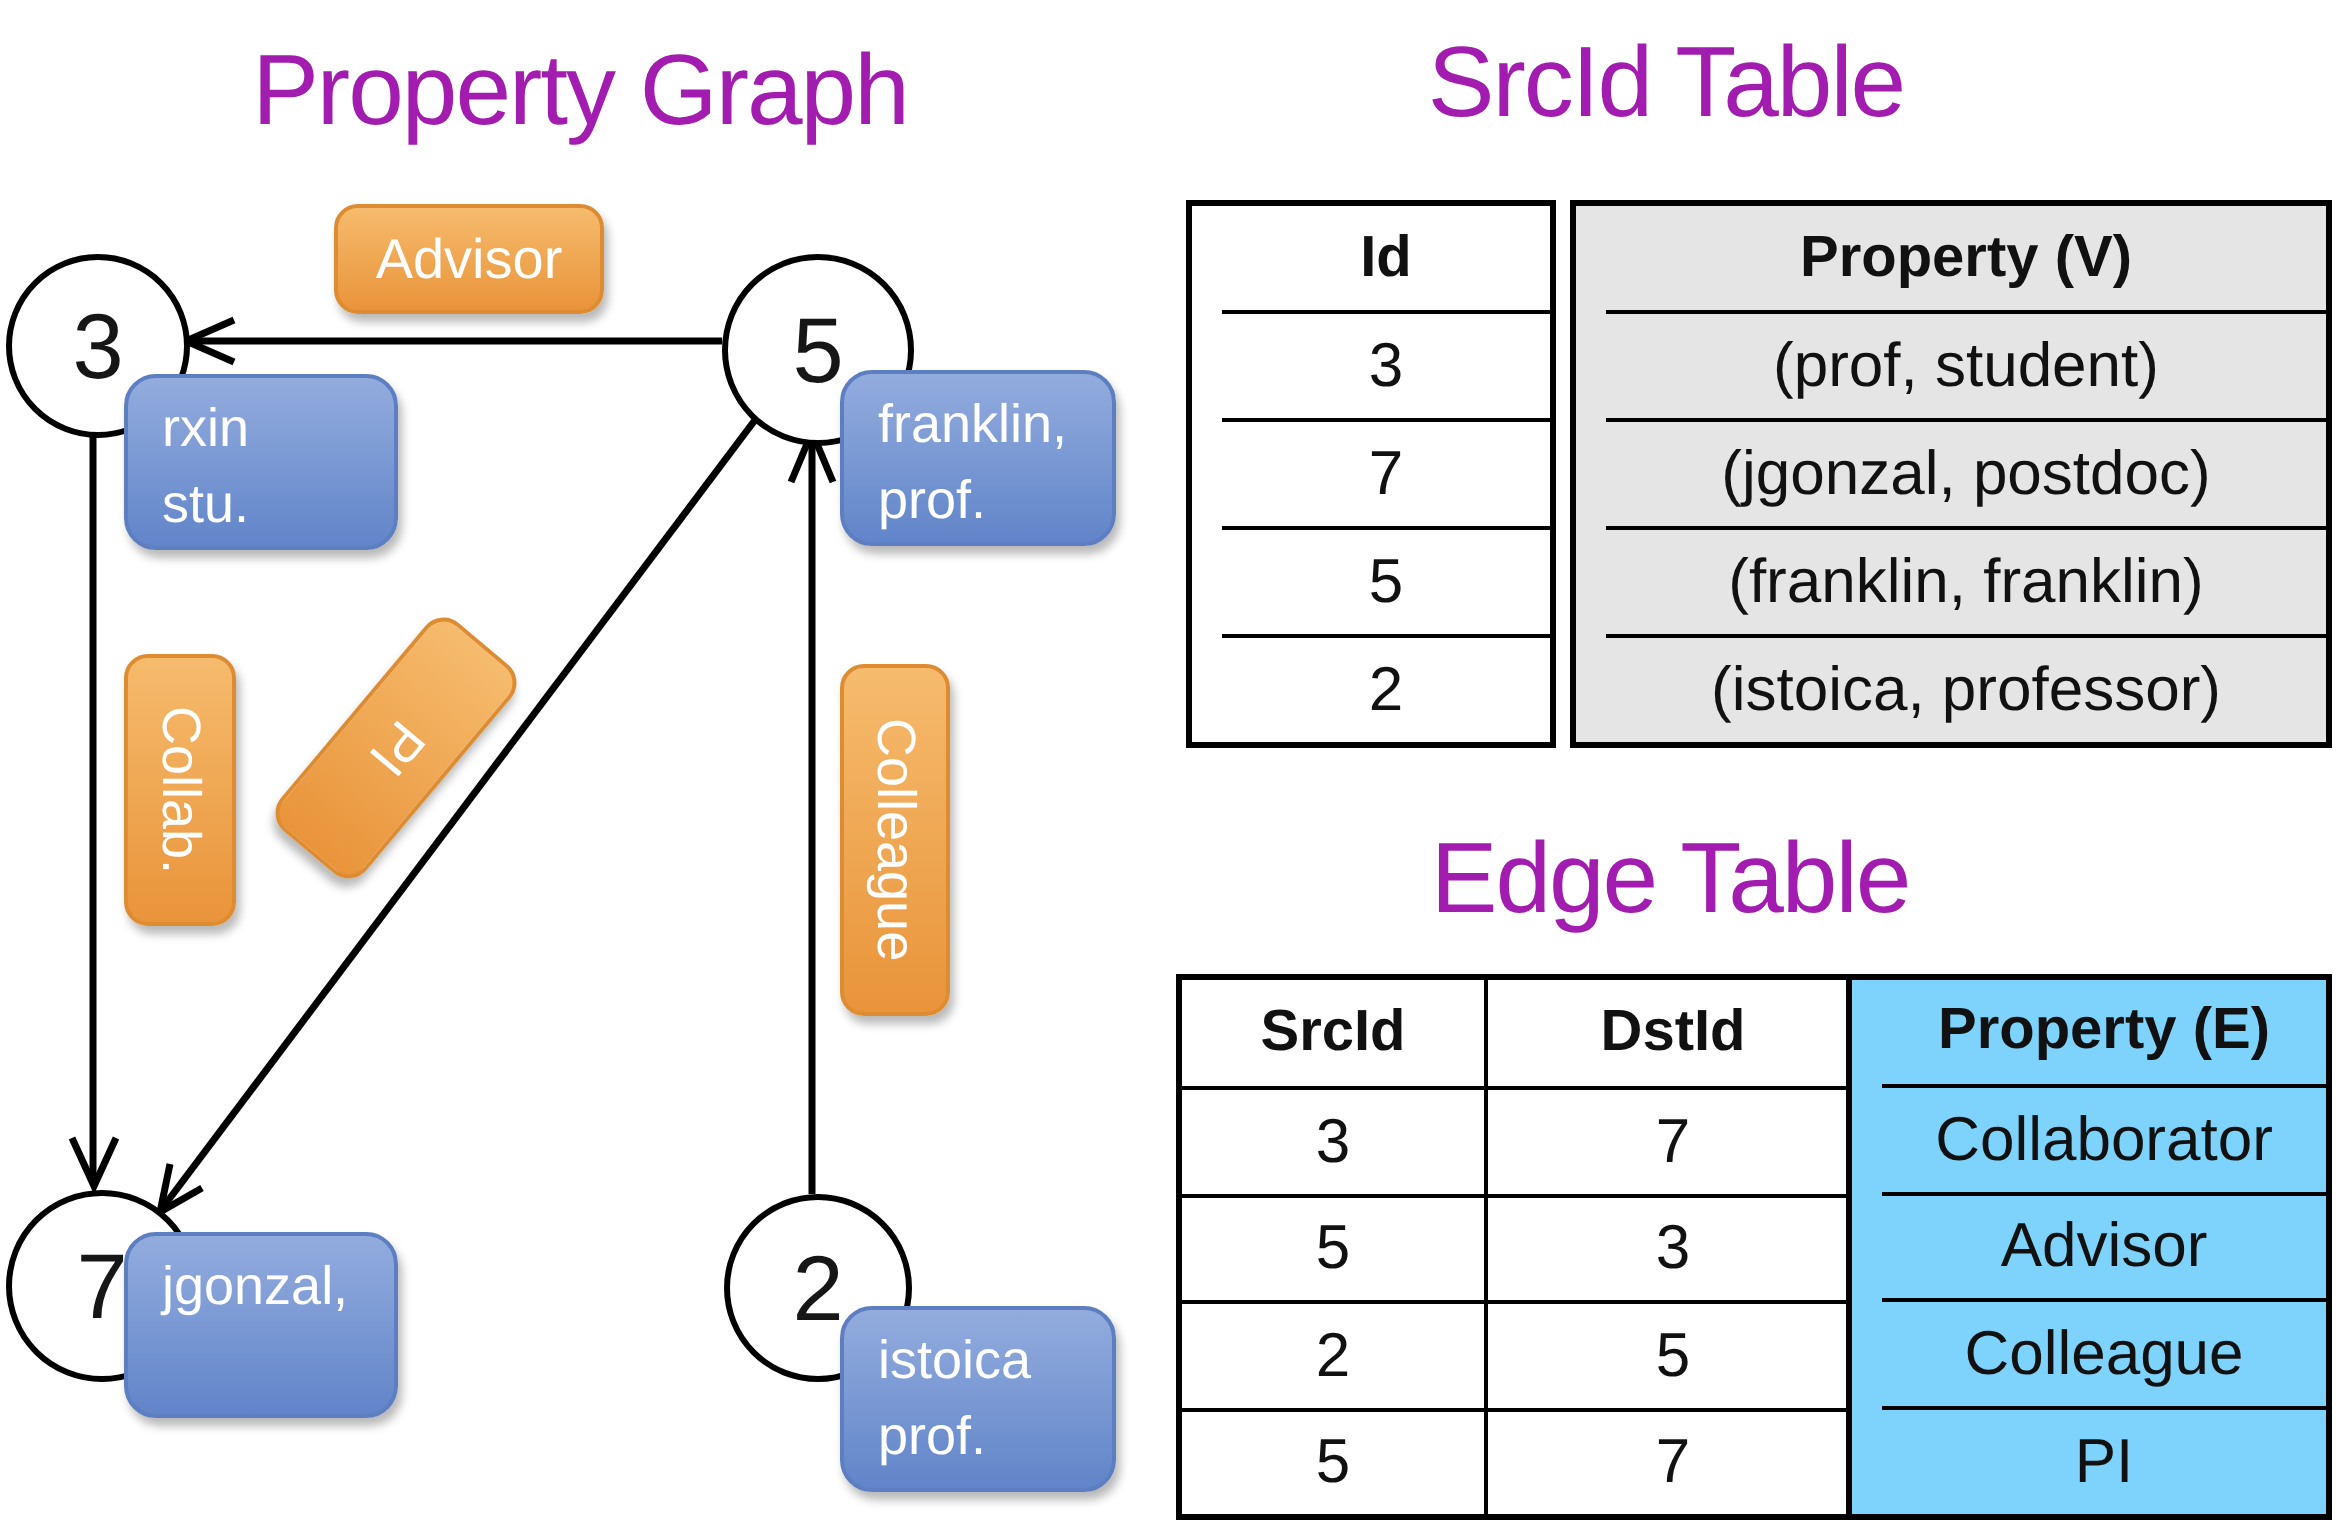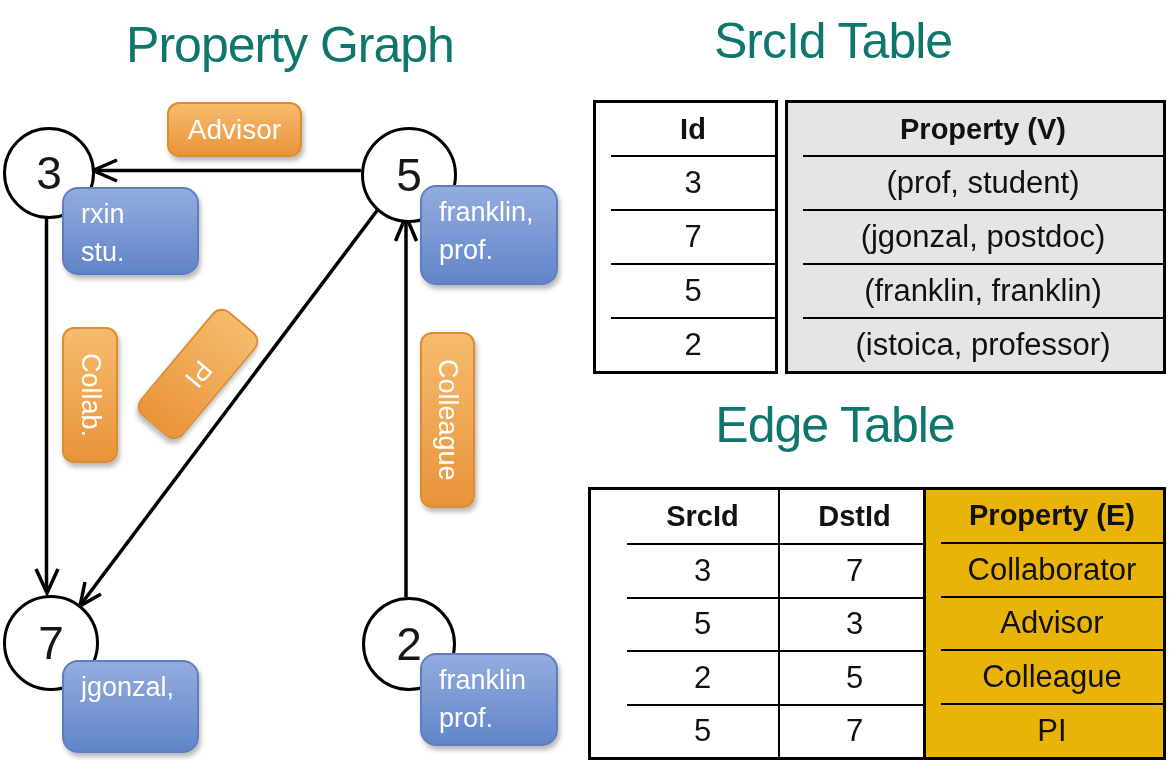--- a/index.html
+++ b/index.html
@@ -1,20 +1,20 @@
 <!DOCTYPE html>
 <html><head>
 <meta charset="utf-8">
 <style>
   html,body{margin:0;padding:0;background:#fff;}
   .canvas{position:relative;width:1170px;height:760px;background:#fff;overflow:hidden;
           font-family:"Liberation Sans",sans-serif;color:#111;}
 
   .big-title{position:absolute;text-align:center;font-size:50px;font-weight:400;
-             letter-spacing:-1px;color:#0f766e;white-space:nowrap;}
+             letter-spacing:-1px;color:#a21caf;white-space:nowrap;}
 
   
   .edges-svg{position:absolute;left:0;top:0;width:580px;height:760px;pointer-events:none;}
 
   .gnode{position:absolute;background:#fff;border:3.5px solid #000;border-radius:50%;
          display:flex;align-items:center;justify-content:center;font-size:46px;color:#161616;}
 
   .vbox{position:absolute;border-radius:16px;color:#fff;font-size:27px;line-height:1.42;
         padding:6px 0 12px 17px;box-sizing:border-box;
         background:linear-gradient(180deg,#93acde 0%,#6185c9 100%);
@@ -75,29 +75,29 @@
     <span>7</span>
   </div>
   <div class="gnode" style="left:362px;top:597px;width:88px;height:88px;">
     <span>2</span>
   </div>
 
   <div class="vbox" style="left:62px;top:187px;width:137px;height:88px;">
     <span>rxin</span>
     <span>stu.</span>
   </div>
-  <div class="vbox" style="left:420px;top:185px;width:138px;height:100px;">
+  <div class="vbox" style="left:420px;top:185px;width:138px;height:88px;">
     <span>franklin,</span>
     <span>prof.</span>
   </div>
-  <div class="vbox" style="left:62px;top:660px;width:137px;height:93px;">
+  <div class="vbox" style="left:62px;top:616px;width:137px;height:93px;">
     <span>jgonzal,</span>
   </div>
   <div class="vbox" style="left:420px;top:653px;width:138px;height:93px;">
-    <span>franklin</span>
+    <span>istoica</span>
     <span>prof.</span>
   </div>
 
   <div class="ebox" style="left:167px;top:102px;width:135px;height:55px;font-size:28px;">Advisor</div>
   <div class="ebox vert" style="left:62px;top:327px;width:56px;height:136px;">Collab.</div>
   <div class="ebox vert" style="left:170px;top:306px;width:56px;height:136px;transform:rotate(40deg);">PI</div>
   <div class="ebox vert" style="left:420px;top:332px;width:55px;height:176px;">Colleague</div>
 
   <div class="big-title" style="left:583px;top:12px;width:500px;">SrcId Table</div>
 
@@ -110,36 +110,36 @@
   </div>
 
   <div class="tblcol" style="left:785px;top:100px;width:381px;height:274px;background:#e5e5e5;">
     <div class="trow head">Property (V)</div>
     <div class="trow">(prof, student)</div>
     <div class="trow">(jgonzal, postdoc)</div>
     <div class="trow">(franklin, franklin)</div>
     <div class="trow">(istoica, professor)</div>
   </div>
 
-  <div class="big-title" style="left:585px;top:396px;width:500px;">Edge Table</div>
+  <div class="big-title" style="left:585px;top:410px;width:500px;">Edge Table</div>
 
-  <div class="tblgrid" style="left:588px;top:487px;width:344px;height:273px;padding-left:36px;">
+  <div class="tblgrid" style="left:588px;top:487px;width:344px;height:273px;">
     <div class="tcell head">SrcId</div>
     <div class="tcell head">DstId</div>
     <div class="tcell">3</div>
     <div class="tcell">7</div>
     <div class="tcell">5</div>
     <div class="tcell">3</div>
     <div class="tcell">2</div>
     <div class="tcell">5</div>
     <div class="tcell">5</div>
     <div class="tcell">7</div>
   </div>
 
-  <div class="tblcol" style="left:923px;top:487px;width:243px;height:273px;background:#eab308;">
+  <div class="tblcol" style="left:923px;top:487px;width:243px;height:273px;background:#7dd3fc;">
     <div class="trow head">Property (E)</div>
     <div class="trow">Collaborator</div>
     <div class="trow">Advisor</div>
     <div class="trow">Colleague</div>
     <div class="trow">PI</div>
   </div>
 
 </div>
 
 </body></html>

